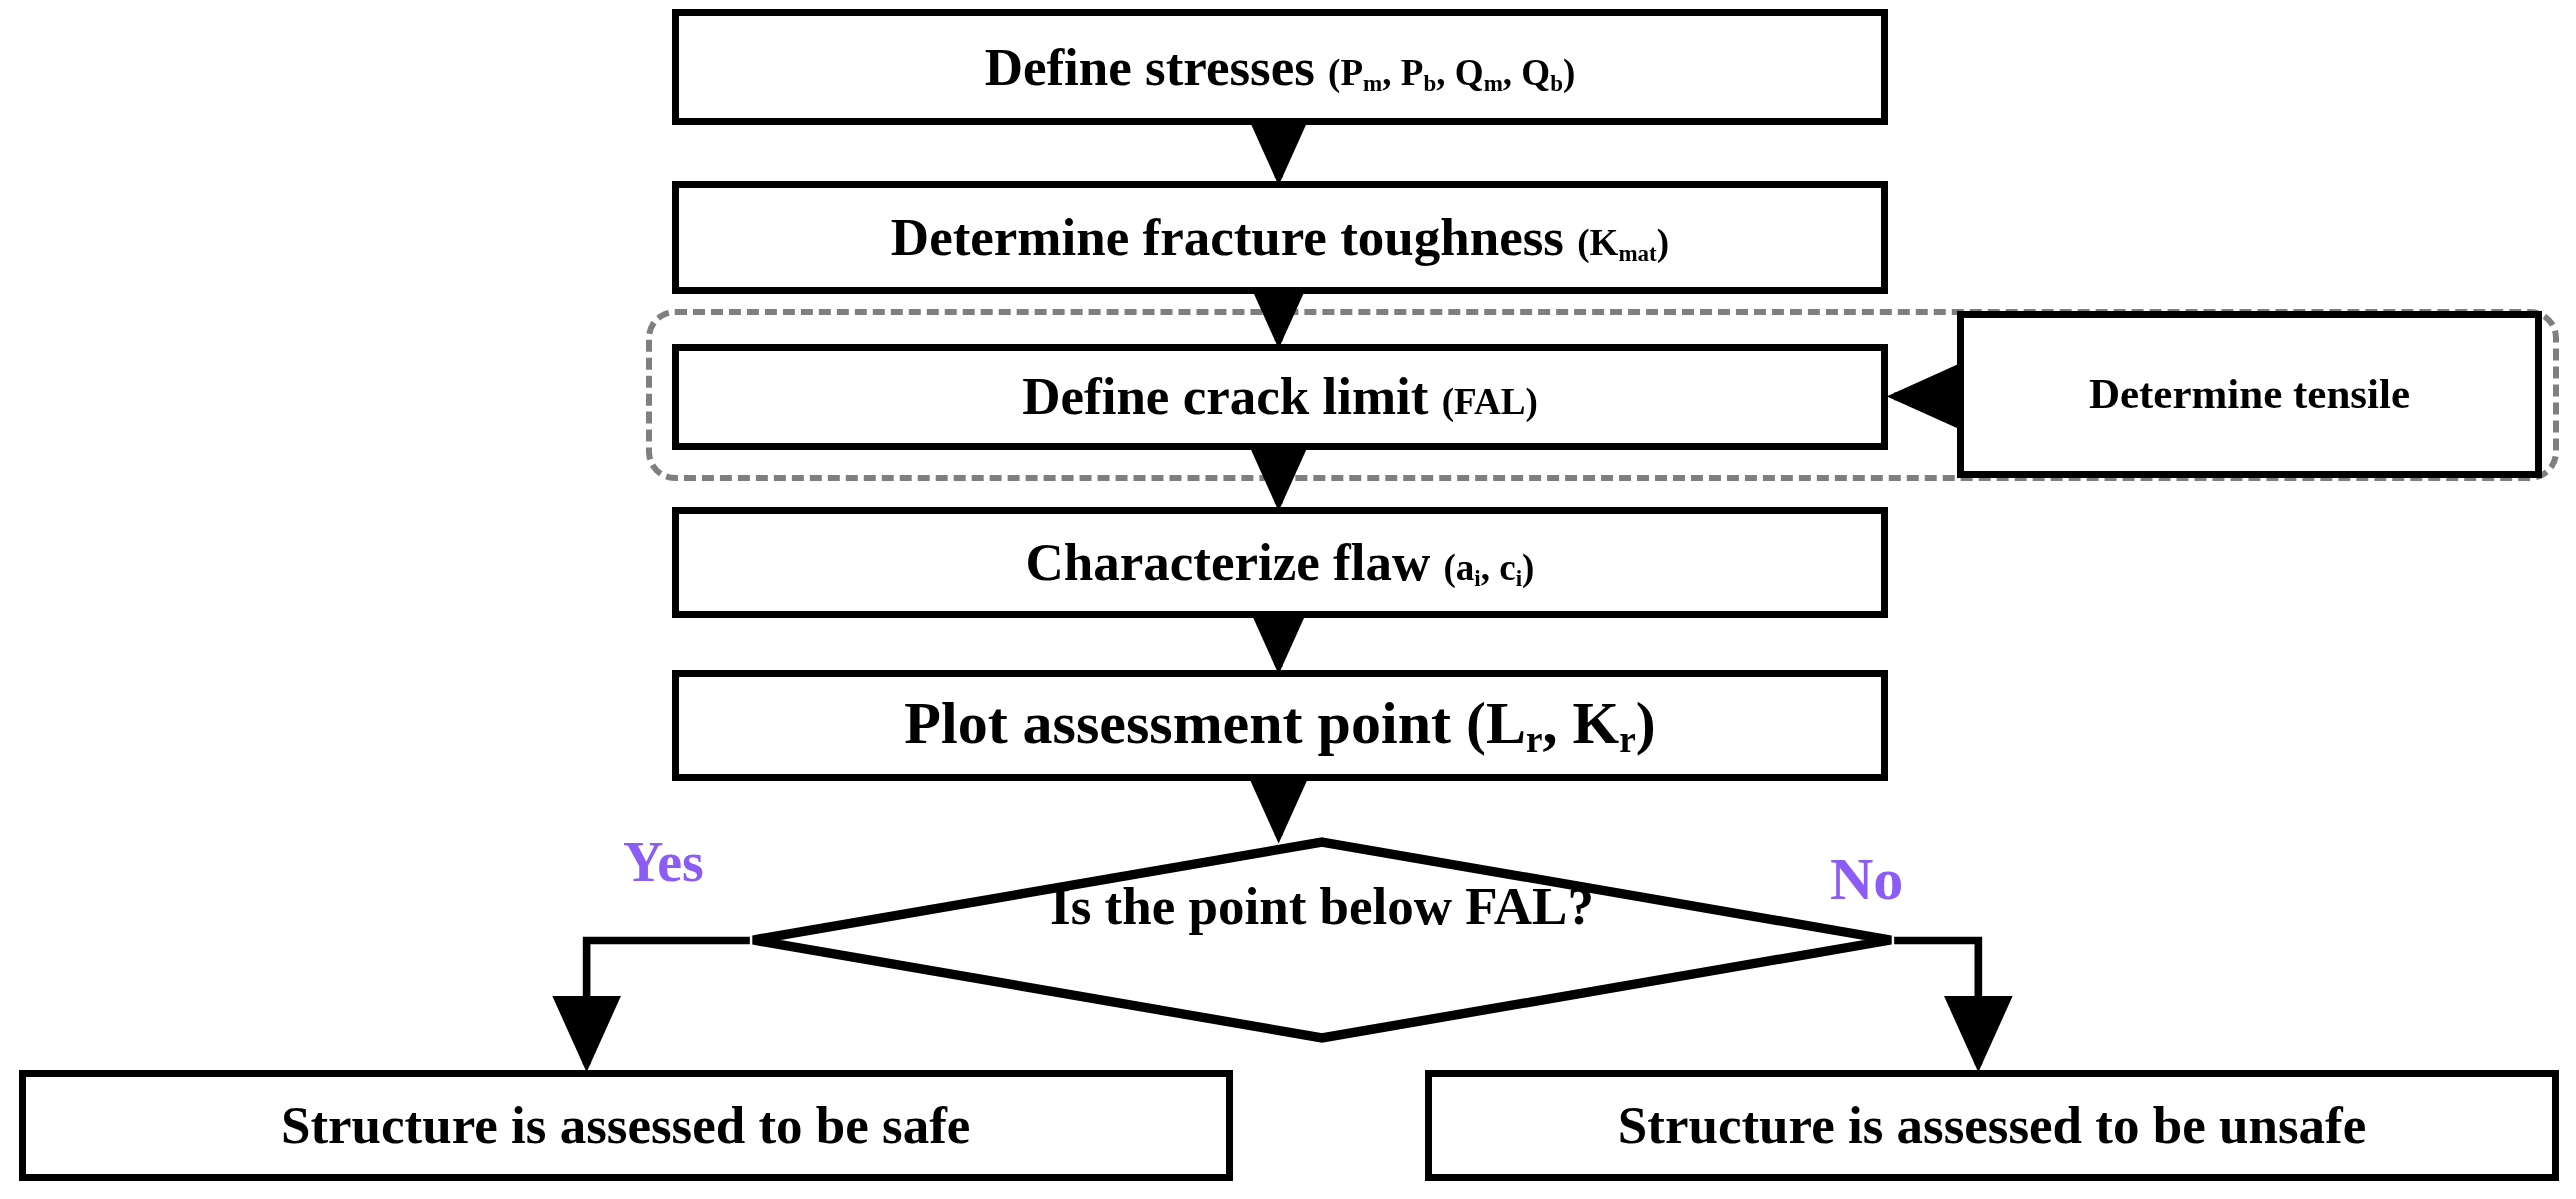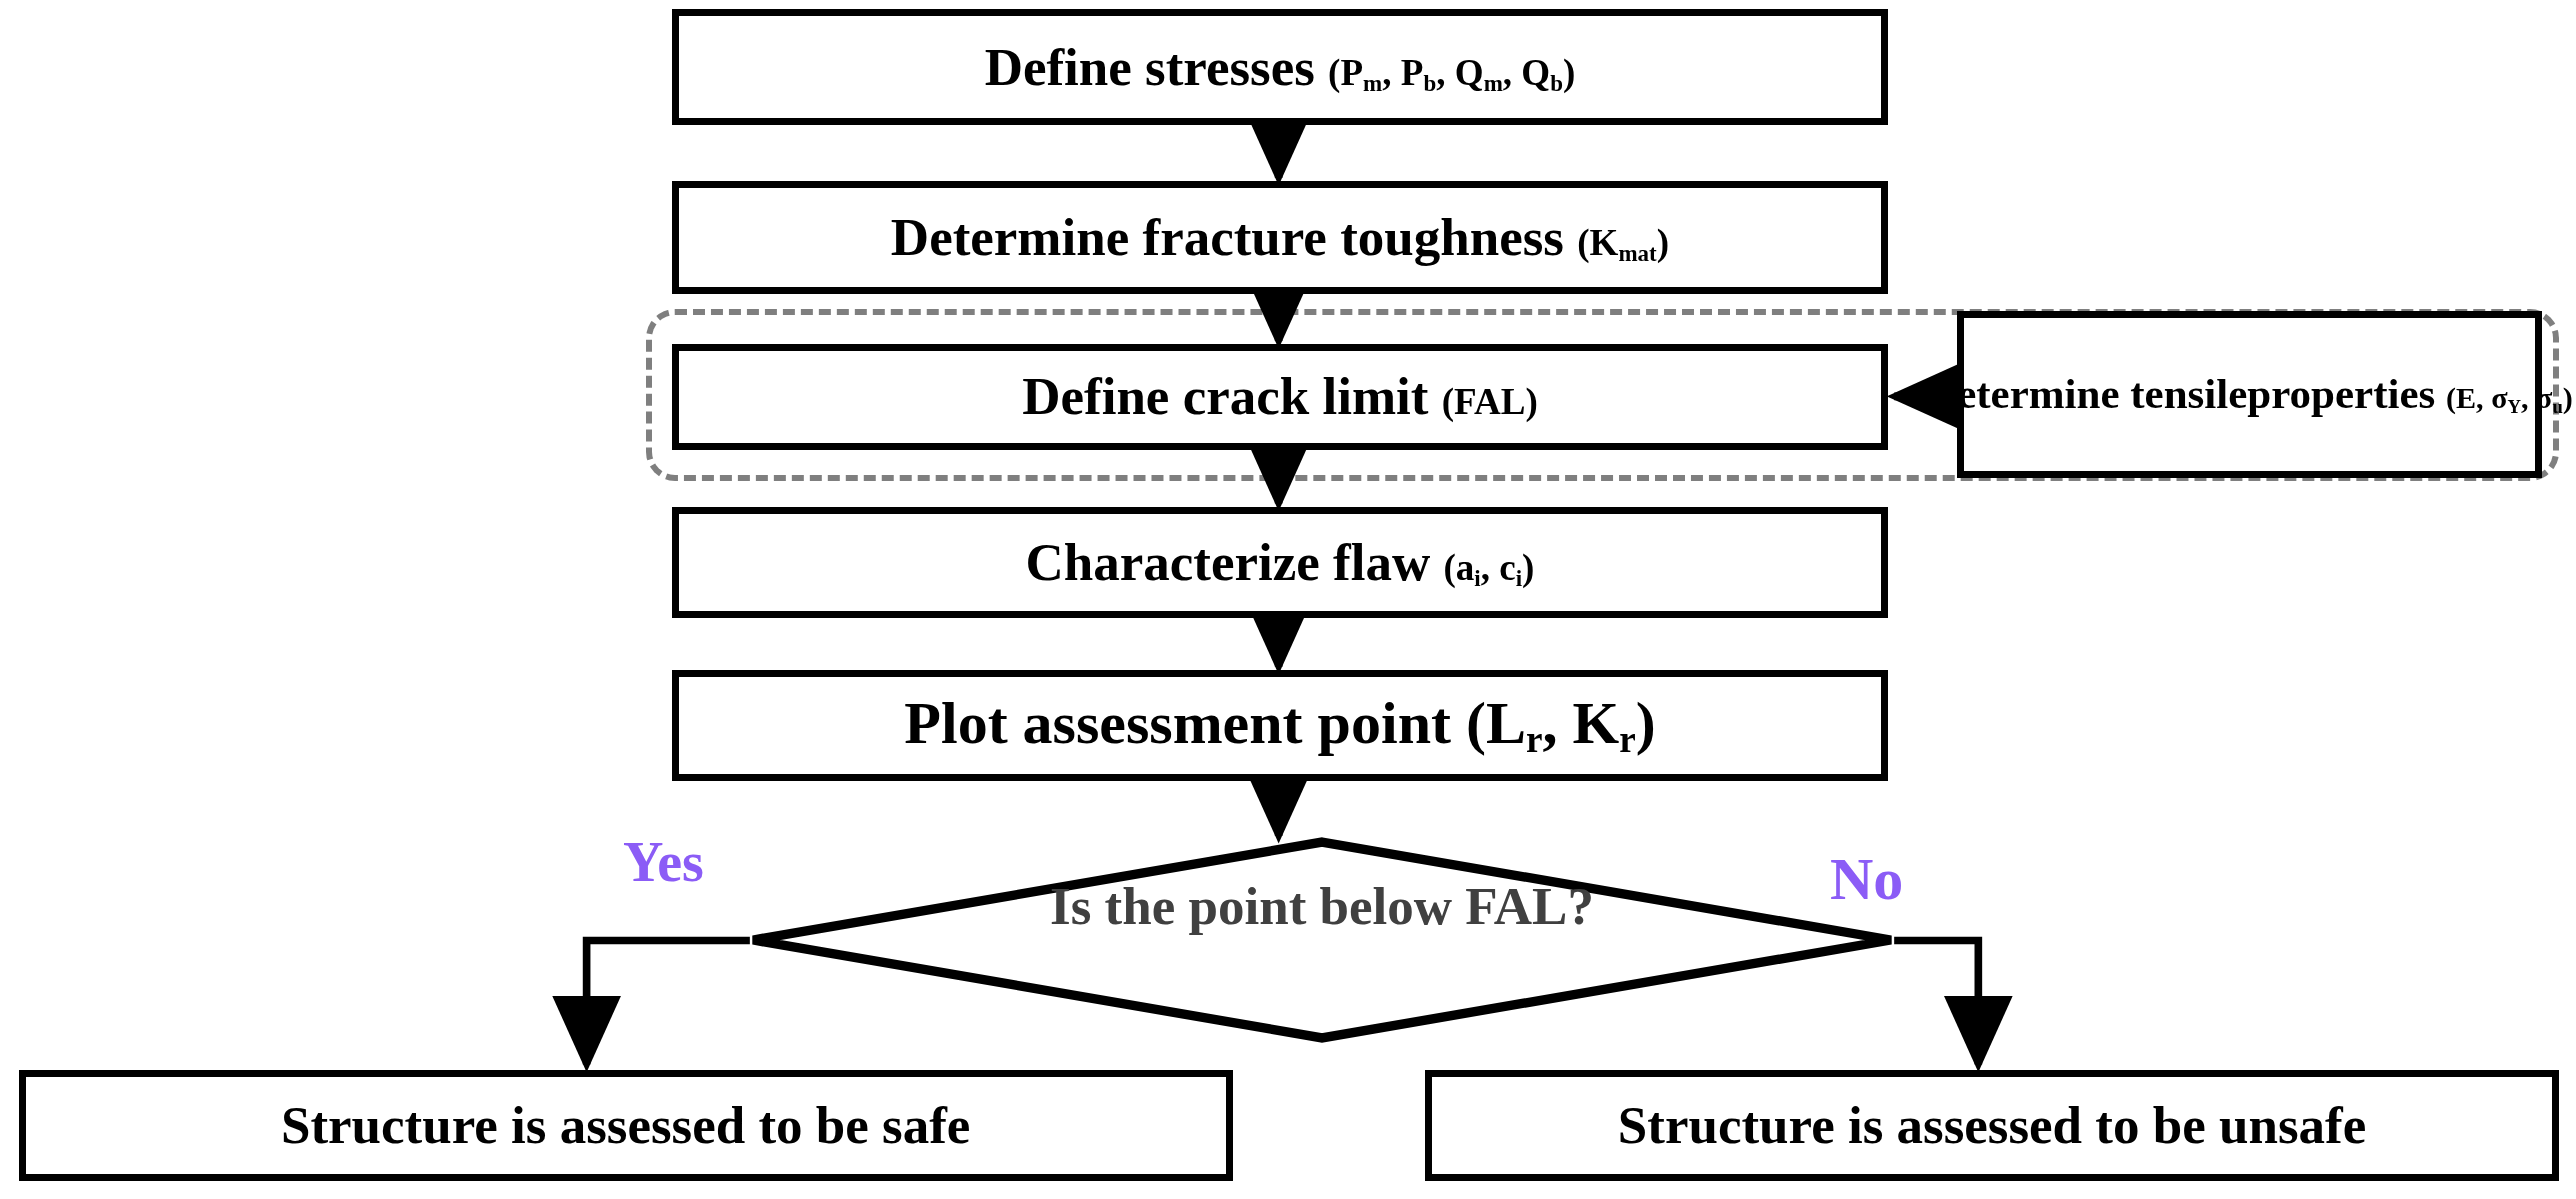--- a/index.html
+++ b/index.html
@@ -65,21 +65,21 @@
     width: 1148px; height: 206px;
   }
   #decision-fal svg { display:block; width:100%; height:100%; }
   #decision-label {
     position: absolute;
     left: 748px; top: 876px;
     width: 1148px;
     text-align: center;
     font-size: 53px;
     font-weight: bold;
-    color: #404040;
+    color: #000000;
     white-space: nowrap;
     font-family: "Liberation Serif", "DejaVu Serif", serif;
   }
 
   
   .branch-label {
     position: absolute;
     color: #8b5cf6;
     font-family: "Liberation Serif", "DejaVu Serif", serif;
     white-space: nowrap;
@@ -144,21 +144,20 @@
   <div class="node" id="box-crack-limit">
     <span class="txt"><span>Define crack limit</span> <span class="sub">(FAL)</span></span>
   </div>
 
   <div class="node" id="box-plot-point">
     <span class="txt"><span>Plot assessment point</span> <span><span>(L</span><sub>r</sub><span>, K</span><sub>r</sub><span>)</span></span></span>
   </div>
 
   <div class="node" id="box-tensile-props">
     <span class="txt">Determine tensile</span>
-    <span class="txt"><span>properties</span> <span class="sub"><span>(E, σ</span><sub>Y</sub><span>, σ</span><sub>u</sub><span>)</span></span></span>
   </div>
 
   <div id="decision-fal">
     <svg viewBox="0 0 1350 242" xmlns="http://www.w3.org/2000/svg" preserveAspectRatio="none">
       <polygon points="675,6 1344,121 675,236 6,121" fill="#ffffff" stroke="#000000" stroke-width="11"></polygon>
     </svg>
   </div>
   <div id="decision-label">Is the point below FAL?</div>
 
   <div class="branch-label" id="label-yes">Yes</div>

